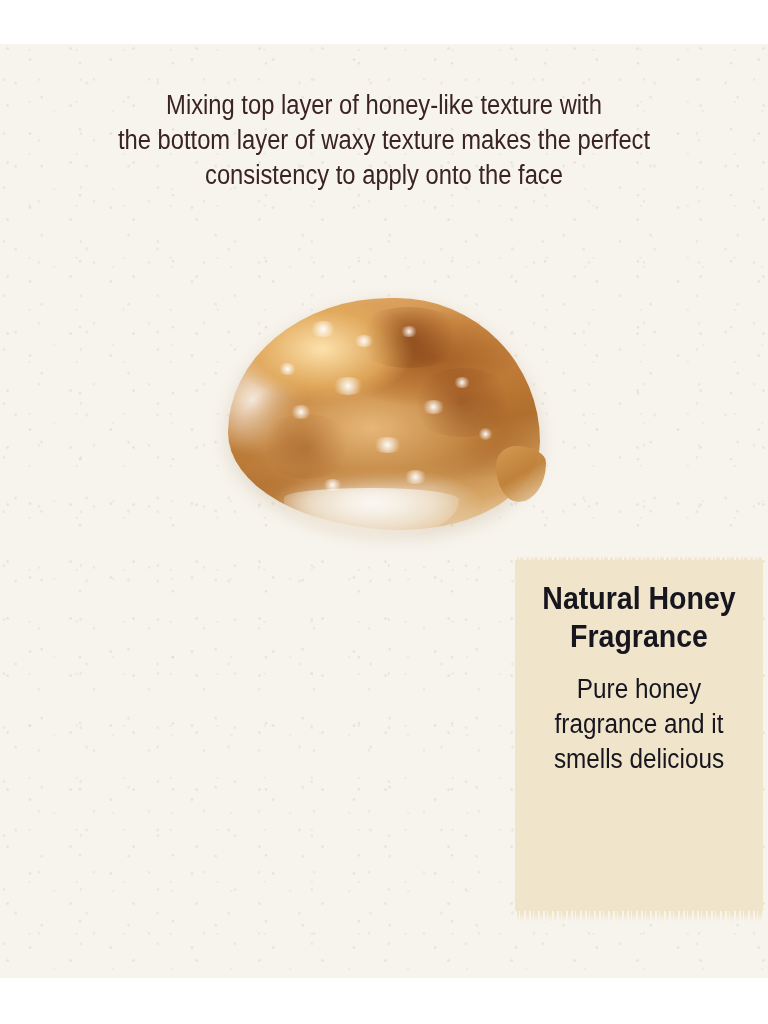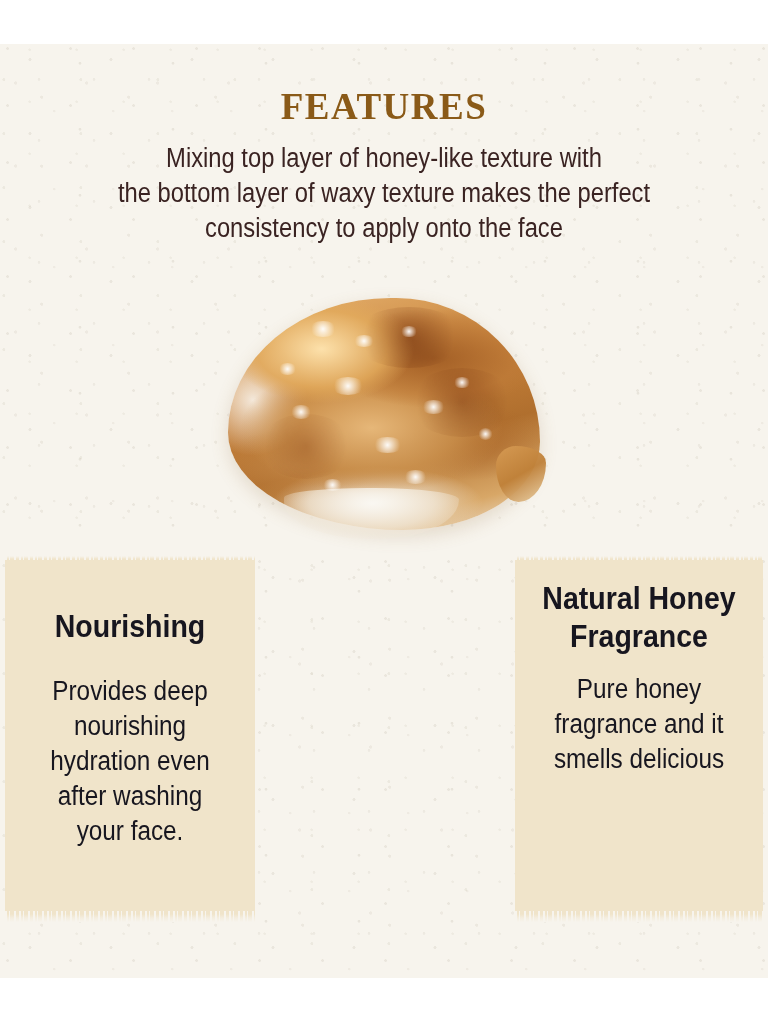--- a/index.html
+++ b/index.html
@@ -227,21 +227,20 @@
   .p3 .feature-body    { margin-top: 16px; }
 </style>
 </head>
 <body>
 
 <div id="page">
 
   <div class="paper-band"></div>
 
   <div class="header">
-    <h1 class="features-title">FEATURES</h1>
     <p class="features-sub">
       <span class="ln">Mixing top layer of honey-like texture with</span>
       <span class="ln">the bottom layer of waxy texture makes the perfect</span>
       <span class="ln">consistency to apply onto the face</span>
     </p>
   </div>
 
   <div class="product-photo">
     <div class="blob">
       <div class="blob-lobe lobe-a"></div>
@@ -260,34 +259,20 @@
       <div class="gloss g8"></div>
       <div class="gloss g9"></div>
       <div class="gloss g10"></div>
       <div class="gloss g11"></div>
       <div class="gloss g12"></div>
     </div>
   </div>
 
   <div class="panels">
 
-    <div class="panel panel-1">
-      <div class="torn torn-top"></div>
-      <div class="panel-inner p1">
-        <h2 class="feature-heading">Nourishing</h2>
-        <p class="feature-body">
-          <span class="ln">Provides deep</span>
-          <span class="ln">nourishing</span>
-          <span class="ln">hydration even</span>
-          <span class="ln">after washing</span>
-          <span class="ln">your face.</span>
-        </p>
-      </div>
-      <div class="torn torn-bot"></div>
-    </div>
 
 
     <div class="panel panel-3">
       <div class="torn torn-top"></div>
       <div class="panel-inner p3">
         <h2 class="feature-heading">
           <span class="ln" style="display: block;">Natural Honey</span>
           <span class="ln" style="display: block;">Fragrance</span>
         </h2>
         <p class="feature-body">

